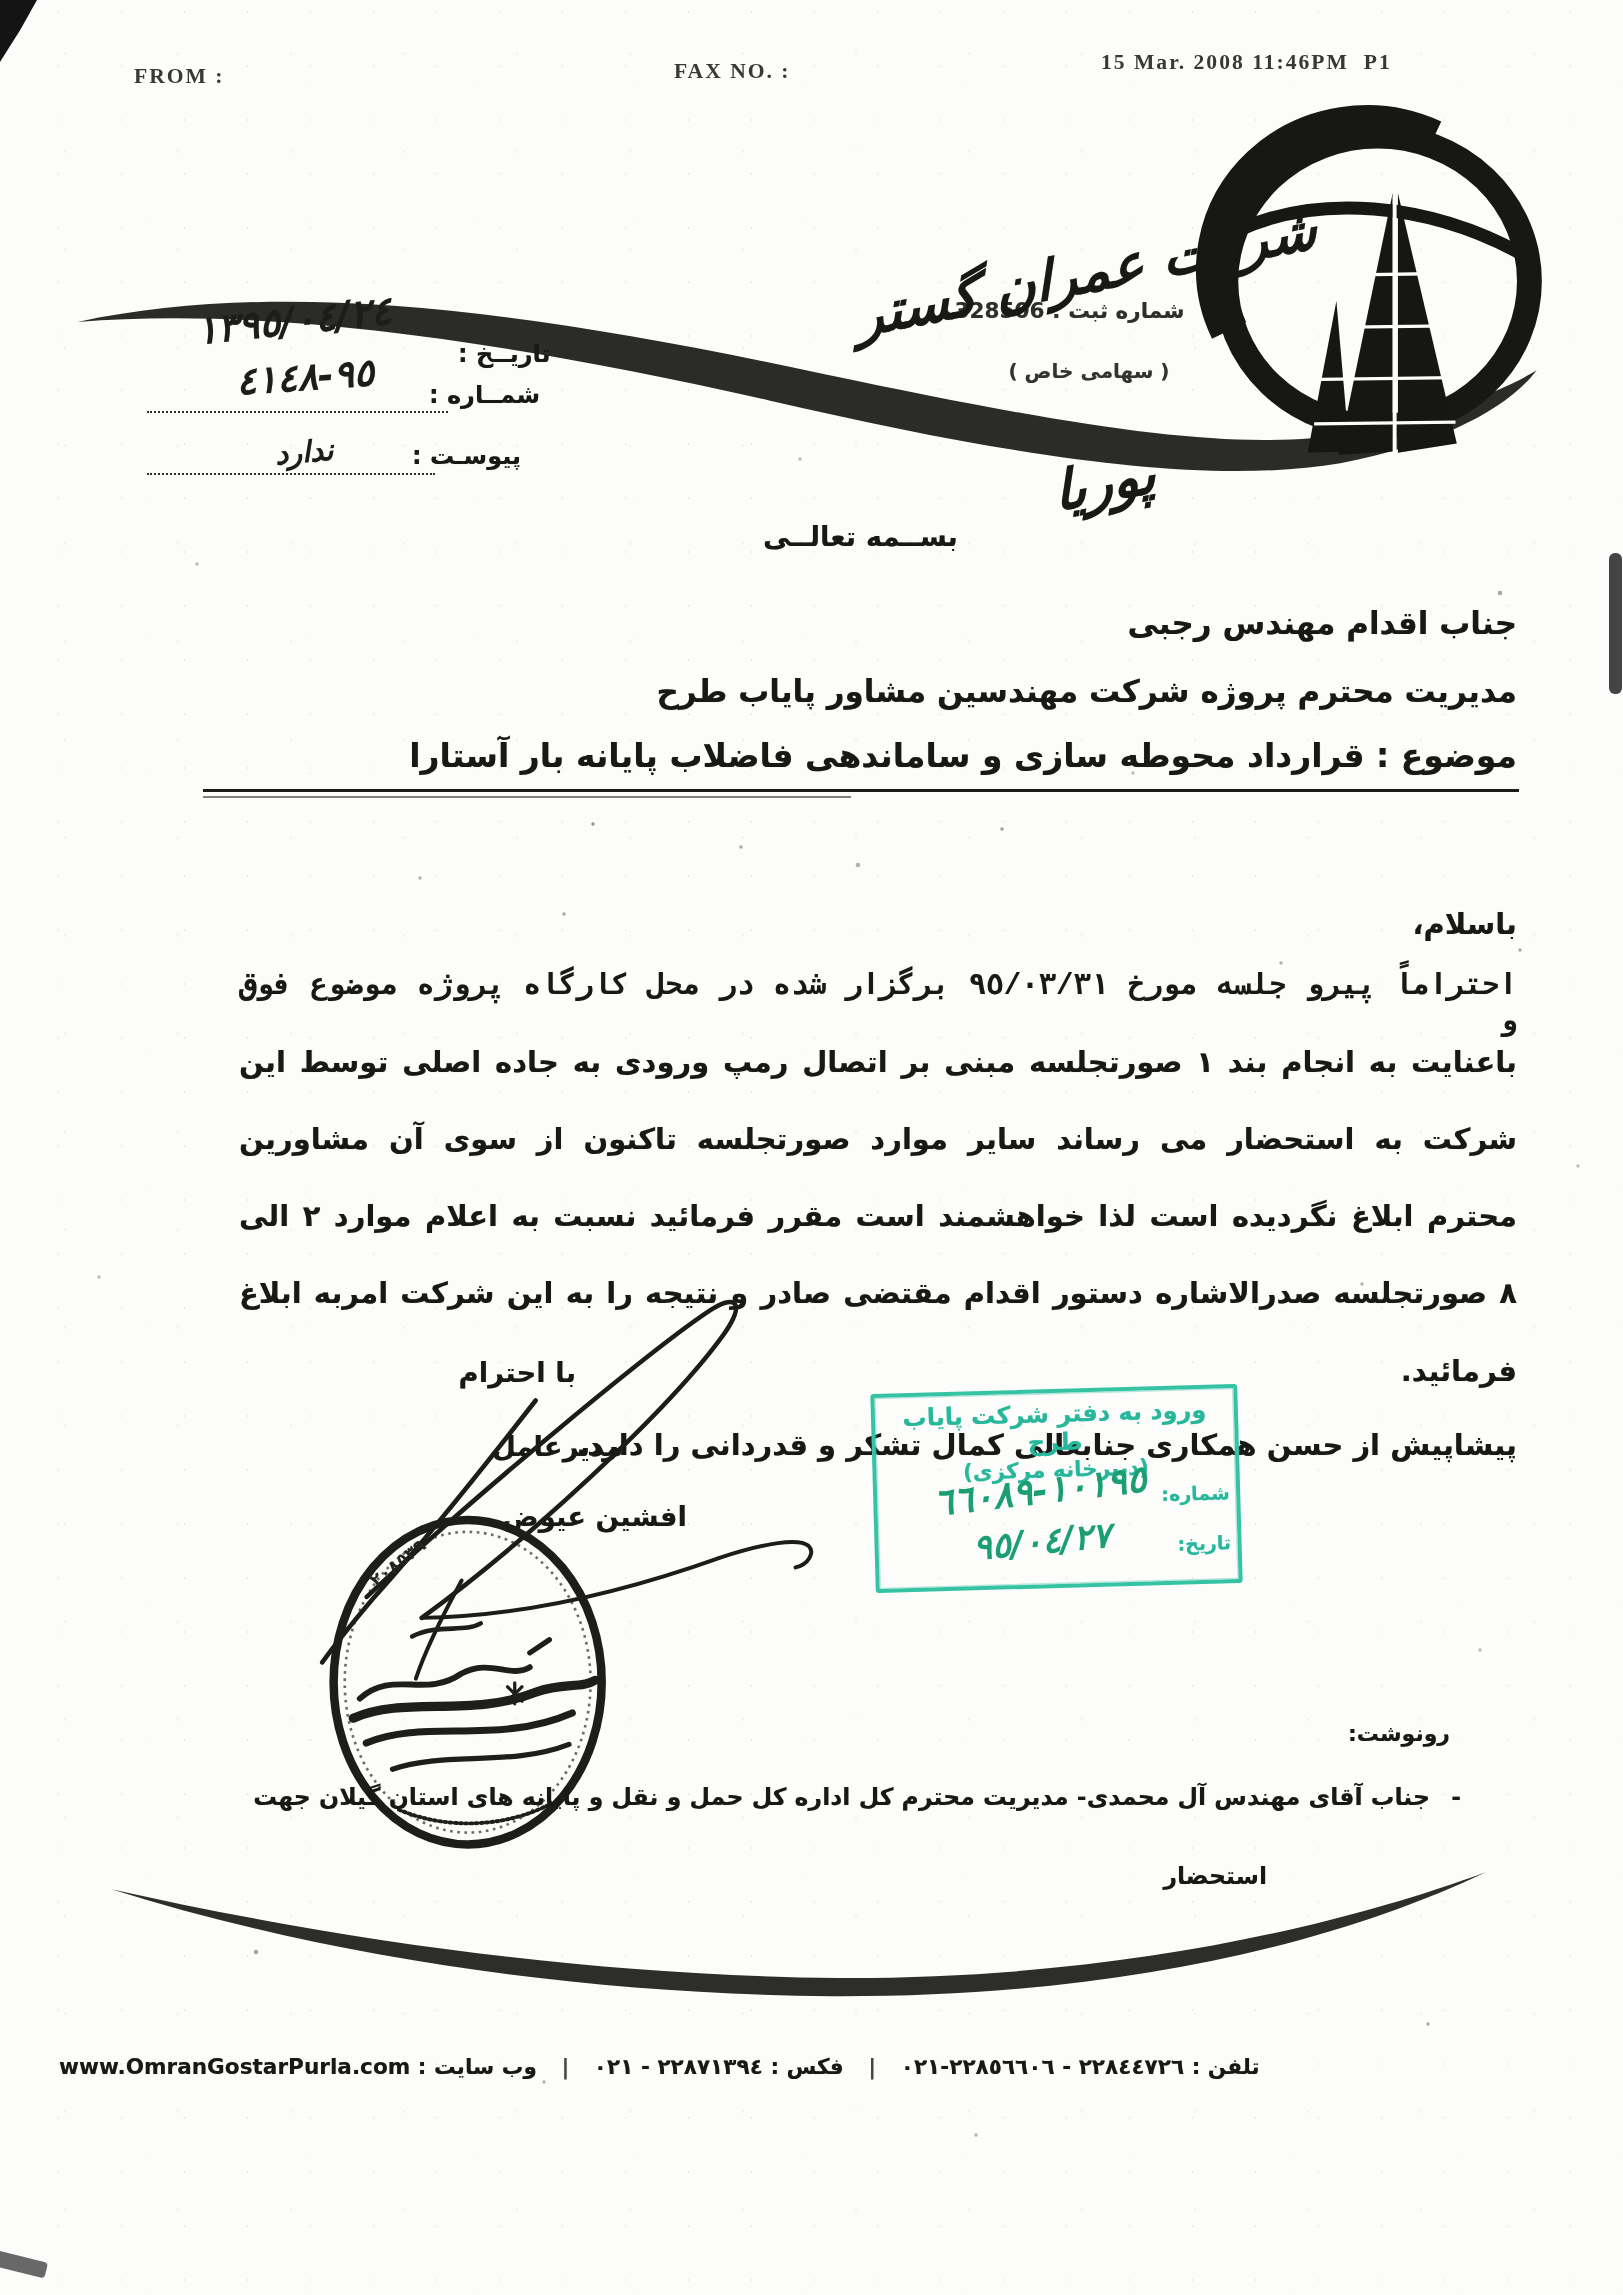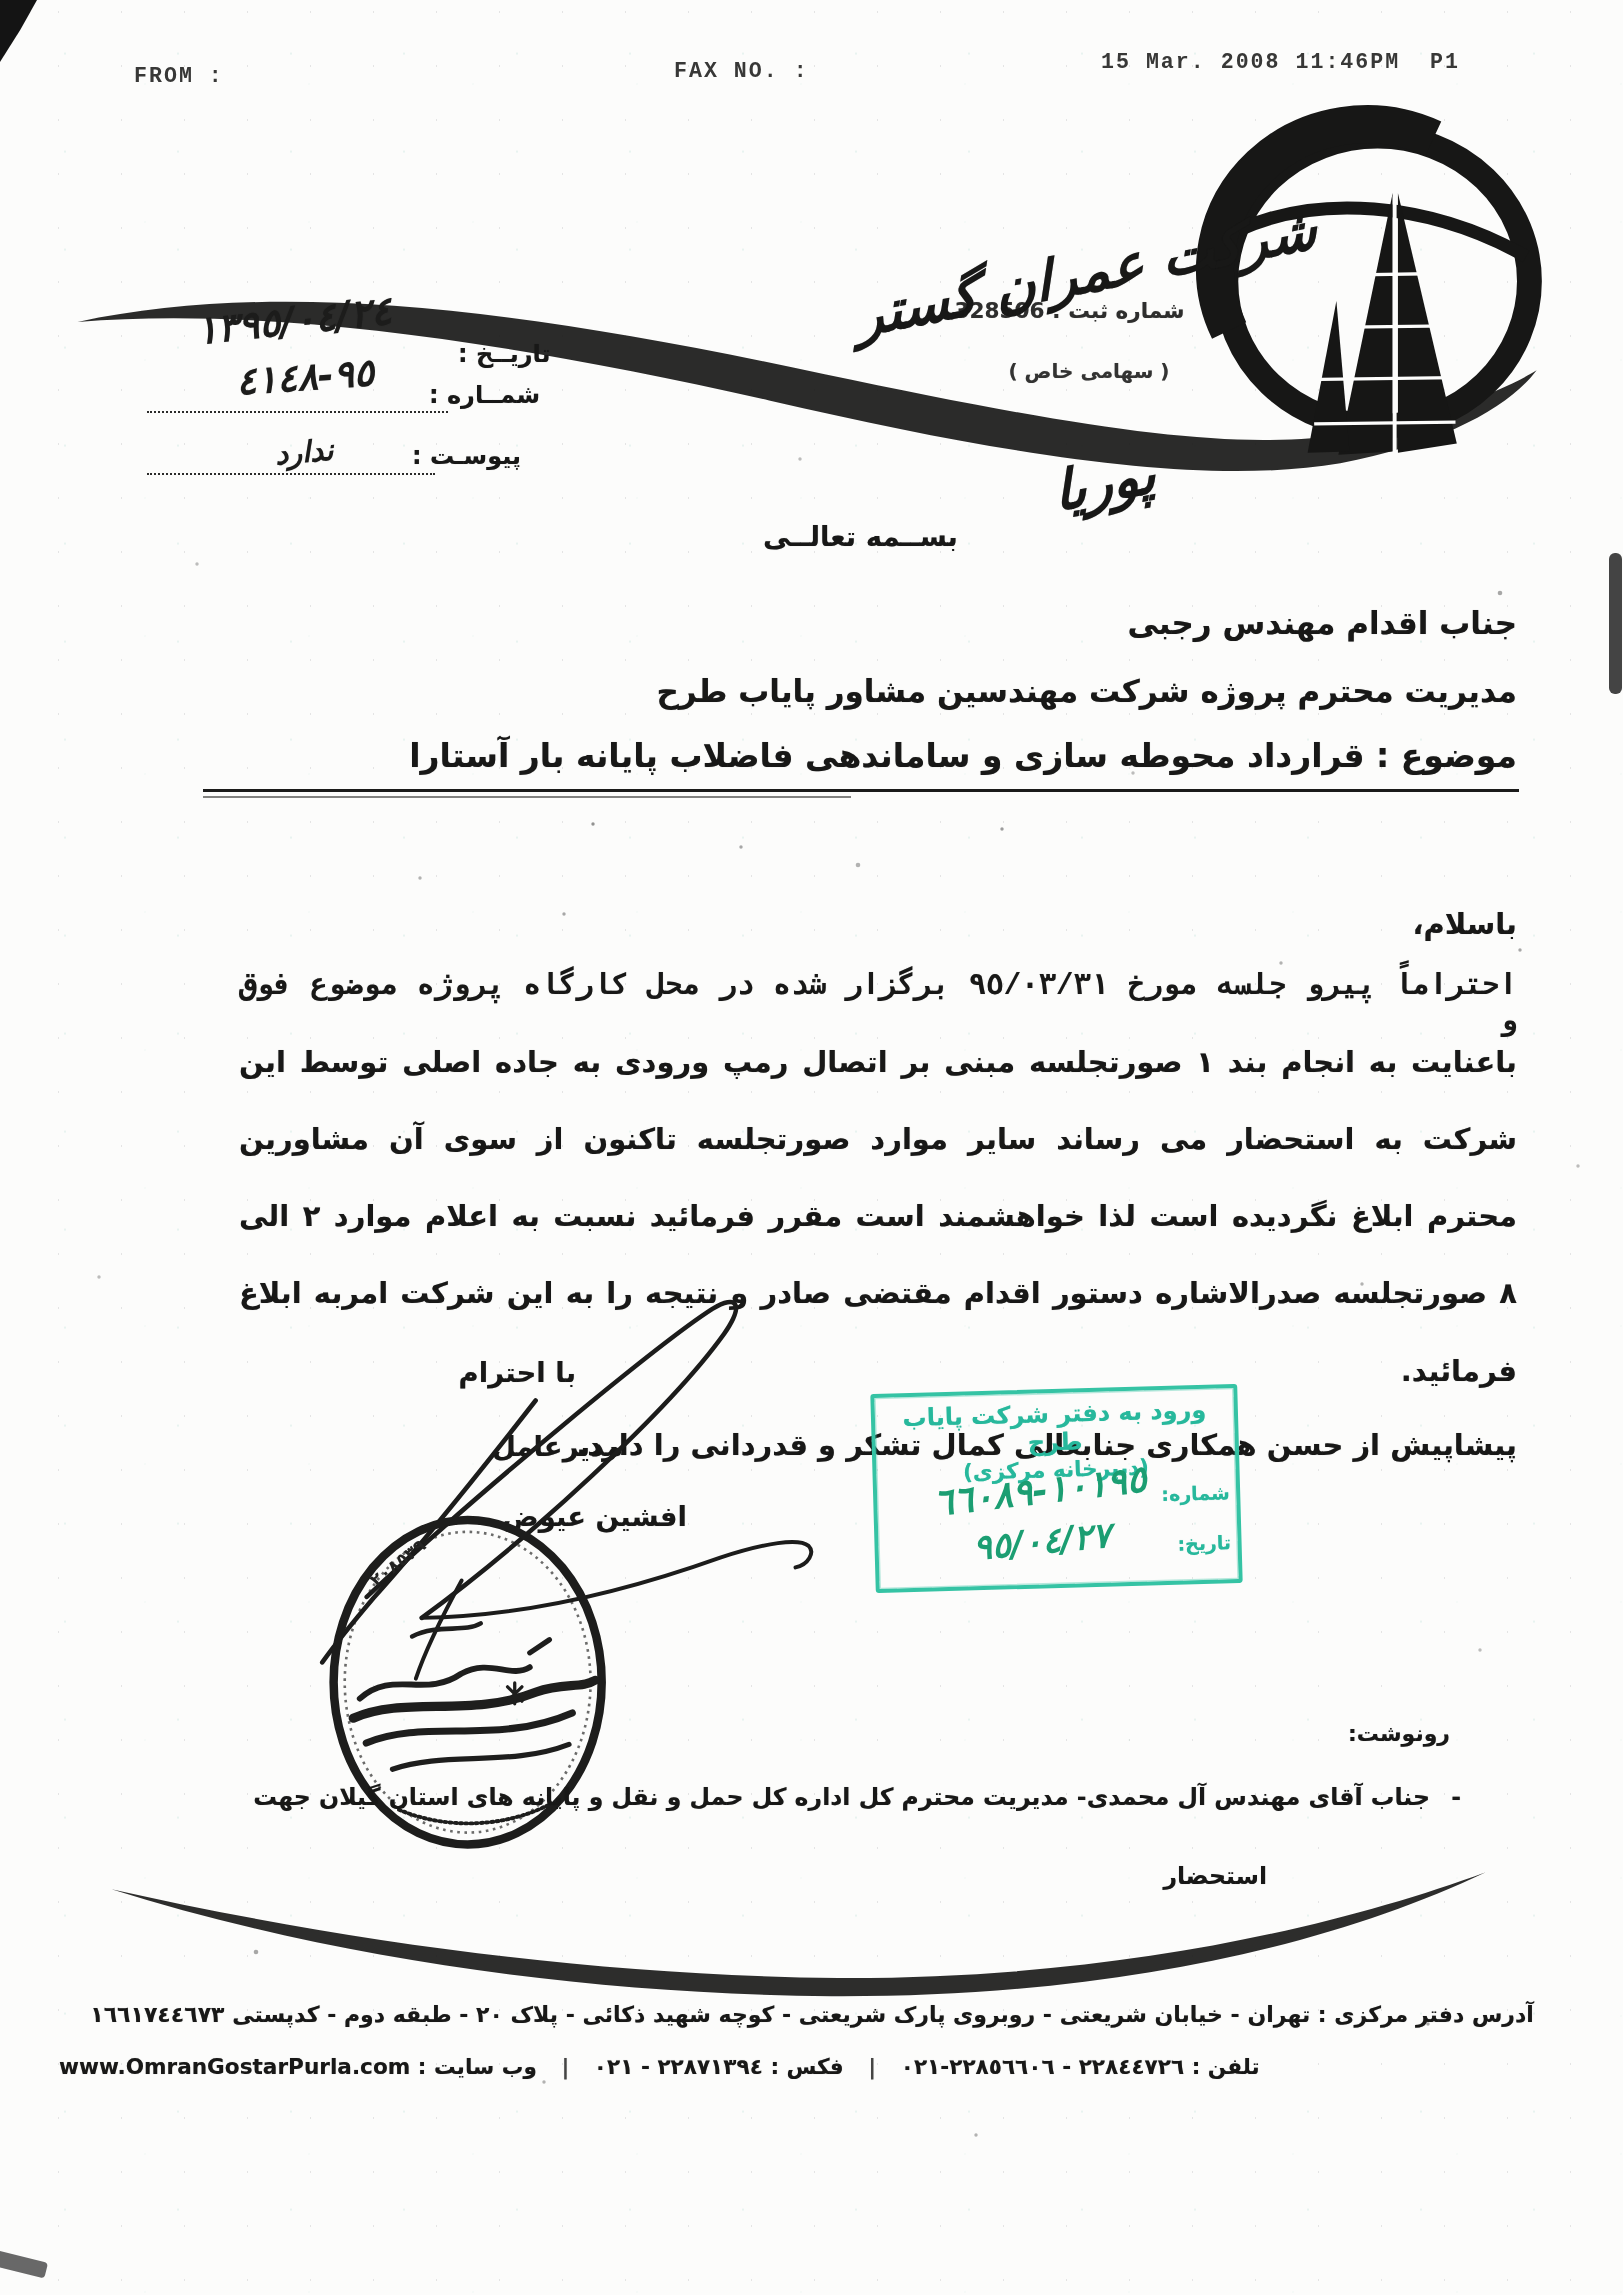--- a/index.html
+++ b/index.html
@@ -2,21 +2,21 @@
 <html lang="fa" style="font-size:10.5px"><head>
 <meta charset="utf-8">
 <style>
   html,body{margin:0;padding:0;background:#e8e8e6;}
   .page{position:relative;width:1624px;height:2295px;background:#fcfcfb;overflow:hidden;
         font-family:"DejaVu Sans","Liberation Sans",sans-serif;}
   .abs{position:absolute;}
   .rtl{direction:rtl;unicode-bidi:isolate;}
   .ltr{direction:ltr;unicode-bidi:isolate;}
   .ink{color:#181817;text-shadow:0 0 0.7px rgba(25,25,25,.45);}
-  .mono{font-family:Liberation Mono, monospace;}
+  .mono{font-family:Liberation Serif, serif;}
   .b{font-weight:bold;}
   .center{text-align:center;}
   .nowrap{white-space:nowrap;}
 
   
   .noise{position:absolute;inset:0;pointer-events:none;
     background-image:
       radial-gradient(rgba(110,190,172,.28) 0.9px, transparent 1px),
       radial-gradient(rgba(70,70,70,.13) 0.7px, transparent 0.8px),
       radial-gradient(rgba(120,200,180,.18) 0.7px, transparent 0.8px);
@@ -202,21 +202,20 @@
     <span class="dash">-</span>
     <span>جناب آقای مهندس آل محمدی- مدیریت محترم کل اداره کل حمل و نقل و پایانه های استان گیلان جهت</span>
   </div>
   <div class="abs rtl ink cc-cont">استحضار</div>
 
   <svg class="abs" style="left:0;top:1833px;" width="1624" height="209" viewBox="0 0 2481 320">
     <path fill="#1b1b1a" opacity="0.92" d="M 168 86 C 520 165, 900 218, 1280 222 C 1700 224, 2040 145, 2272 60
          C 2030 175, 1690 252, 1270 250 C 880 246, 500 190, 168 86 Z"></path>
   </svg>
 
-  <div class="abs rtl ink addr">آدرس دفتر مرکزی : تهران - خیابان شریعتی - روبروی پارک شریعتی - کوچه شهید ذکائی - پلاک ٢٠ - طبقه دوم - کدپستی ١٦٦١٧٤٤٦٧٣</div>
   <div class="abs rtl ink contact">
     <span>تلفن :</span>
     <span>٢٢٨٤٤٧٢٦ - ٢٢٨٥٦٦٠٦-٠٢١</span>
     <span class="sep">|</span>
     <span>فکس :</span>
     <span>٢٢٨٧١٣٩٤ - ٠٢١</span>
     <span class="sep">|</span>
     <span>وب سایت :</span>
     <span class="ltr b">www.OmranGostarPurla.com</span>
   </div>

